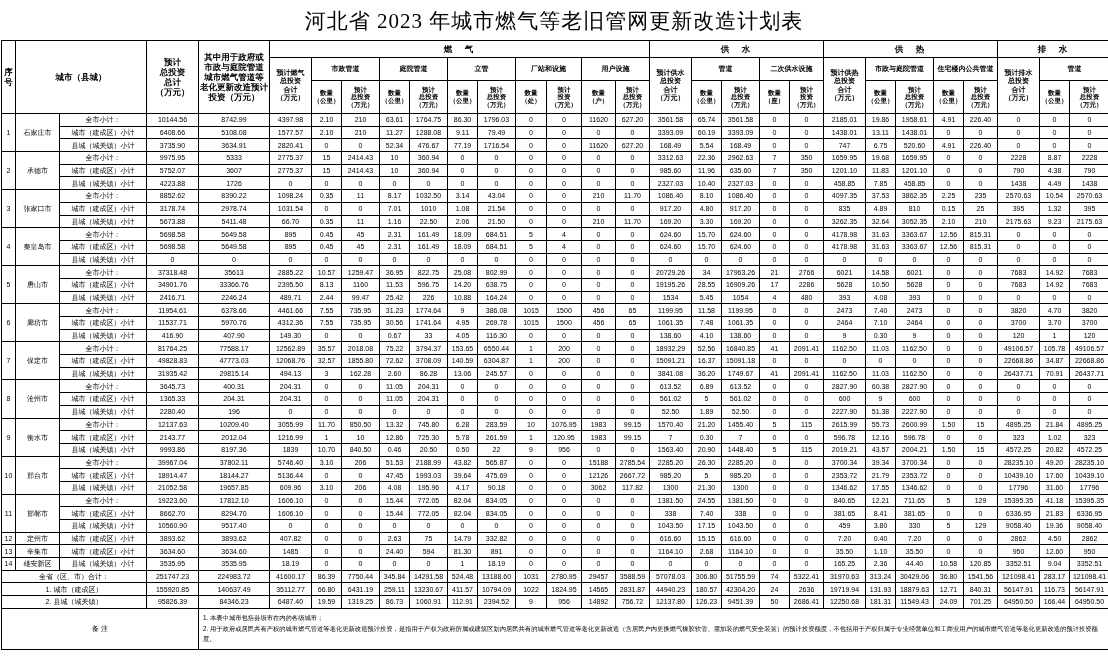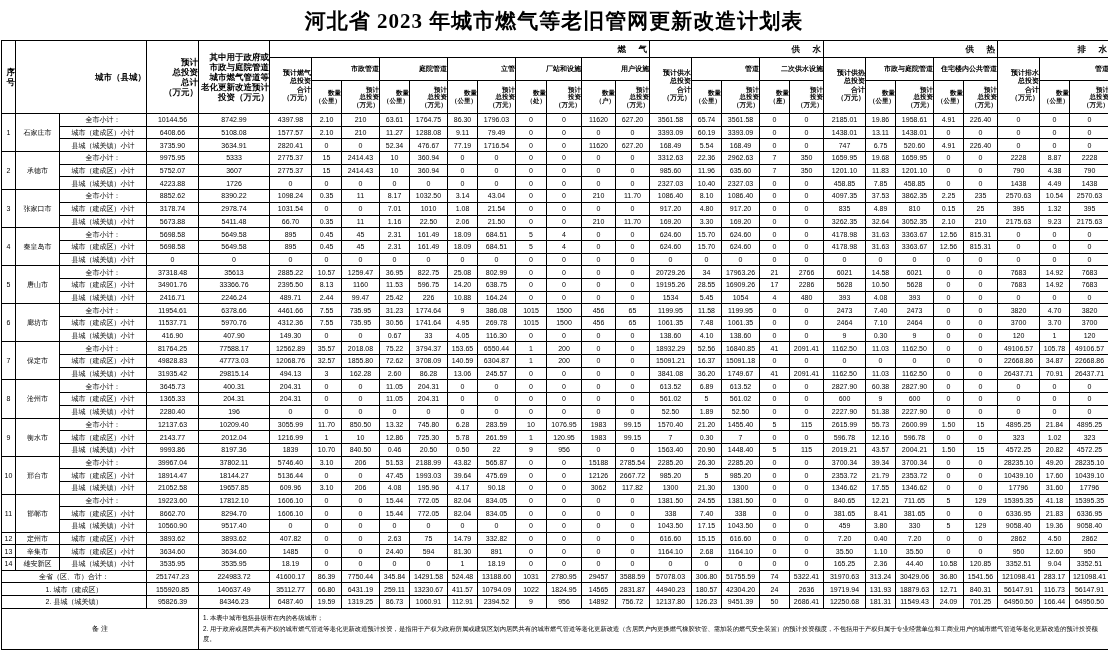--- a/index.html
+++ b/index.html
@@ -1,21 +1,21 @@
 <!DOCTYPE html>
 <html><head>
 <meta charset="utf-8">
 <style>
   html,body{margin:0;padding:0;background:#fff;color:#000;}
   body{width:1108px;height:666px;overflow:hidden;font-family:"Liberation Sans","DejaVu Sans",sans-serif;}
   .title{height:40px;line-height:42px;text-align:center;font-family:"Liberation Serif","DejaVu Serif",serif;
-         font-weight:bold;font-size:21px;letter-spacing:1px;}
+         font-weight:normal;font-size:21px;letter-spacing:1px;}
   table{border-collapse:collapse;table-layout:fixed;width:1106px;margin:0 1px;}
   th,td{border:1px solid #000;padding:0;text-align:center;vertical-align:middle;overflow:hidden;}
-  thead th{font-weight:bold;white-space:pre-line;line-height:1.18;text-align:right;}
+  thead th{font-weight:bold;white-space:pre-line;line-height:1.18;}
   tr.h1 th{font-size:8.5px;height:16px;letter-spacing:2px;}
   tr.h1 th.noband{letter-spacing:0;}
   tr.h2 th{font-size:7px;height:22px;}
   tr.h3 th{font-size:6.5px;height:32px;}
   tbody td{font-size:7px;height:11.7px;line-height:1;white-space:nowrap;}
   tbody tr.grp td{border-top:1.5px solid #000;}
   td.lab{font-size:7px;}
   td.num{font-size:7px;}
   tr.noterow td{height:38px;}
   td.notetext{text-align:left;font-size:6.3px;line-height:1.65;padding:1px 4px;white-space:normal;font-weight:normal;}

